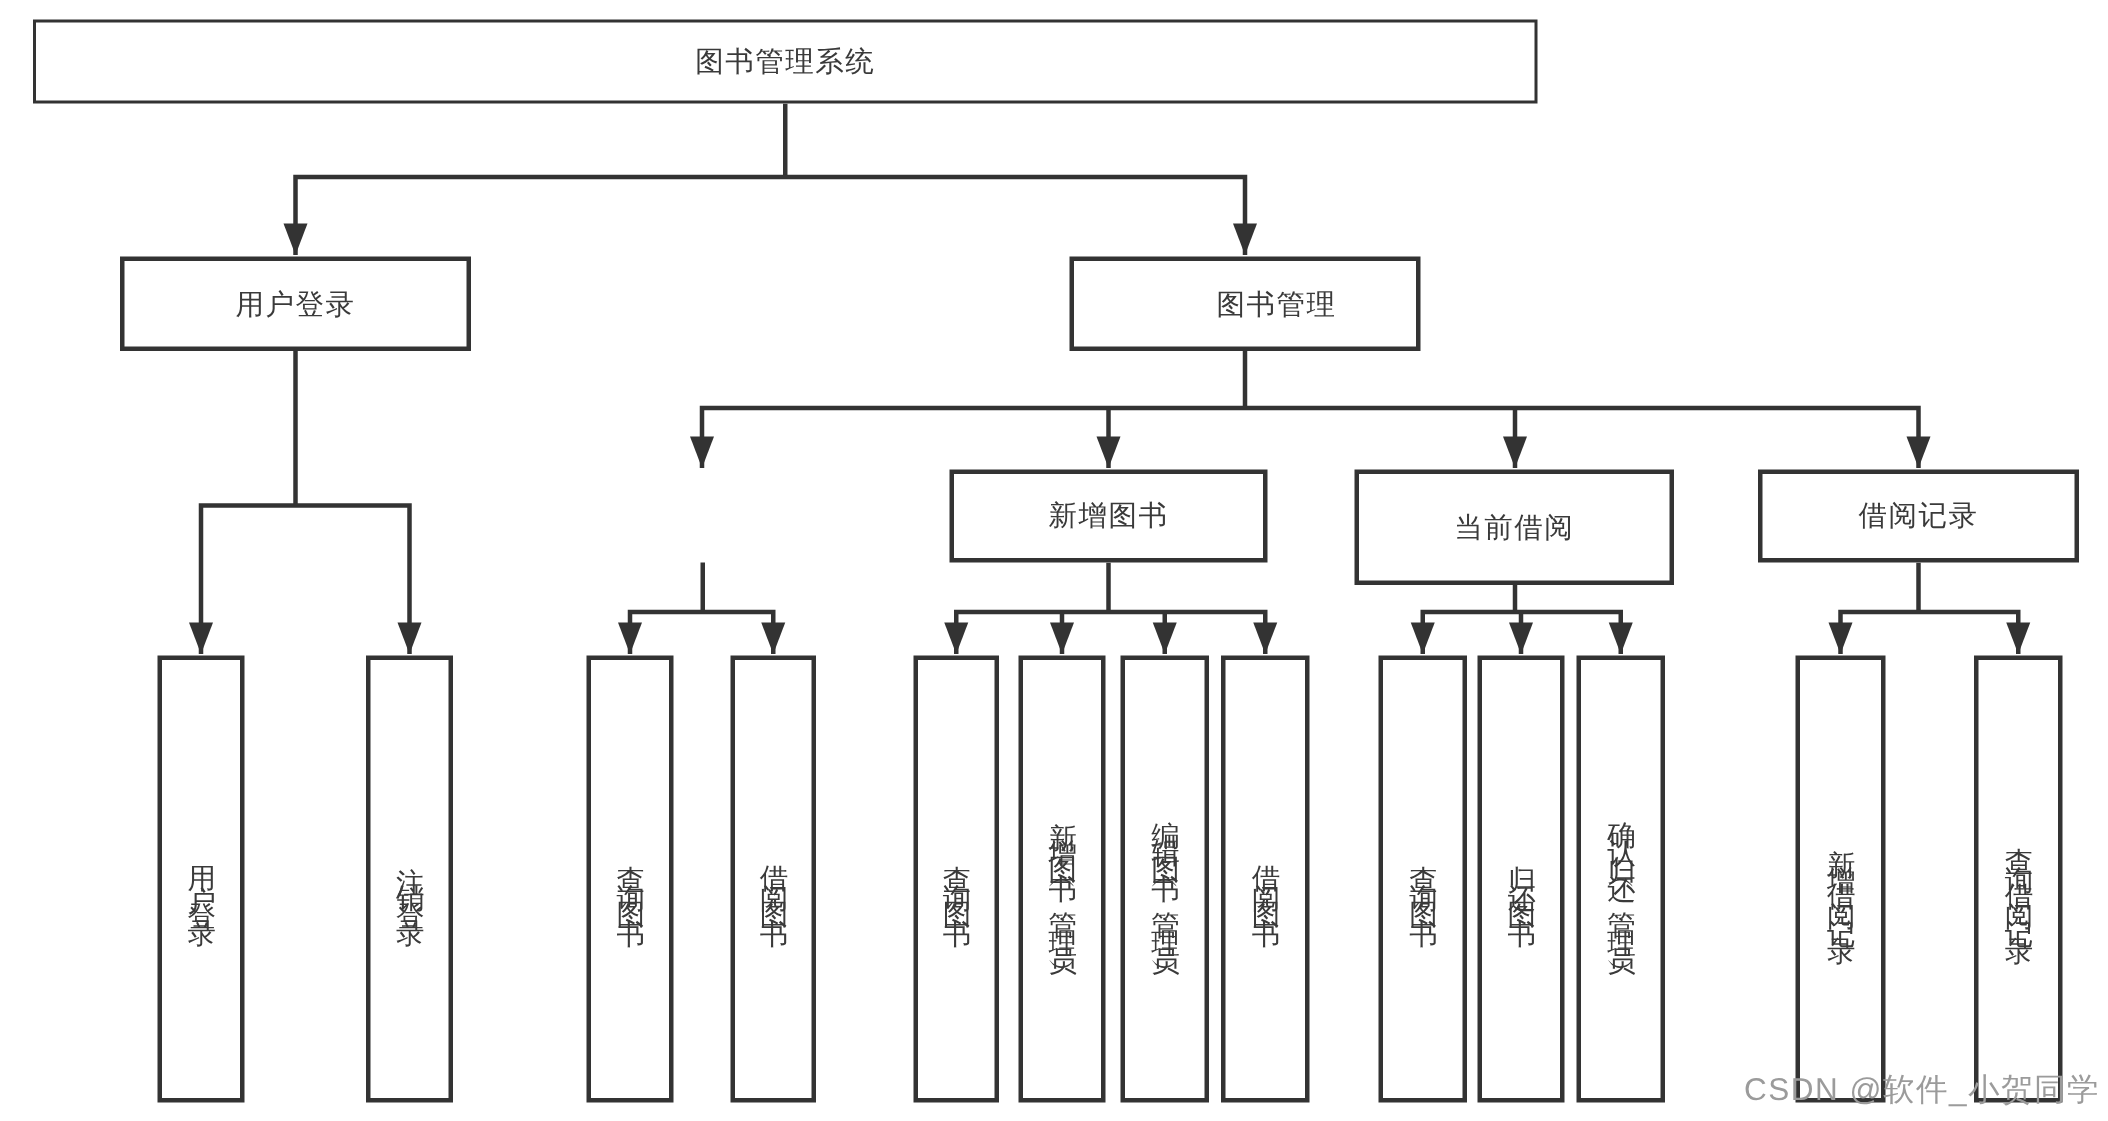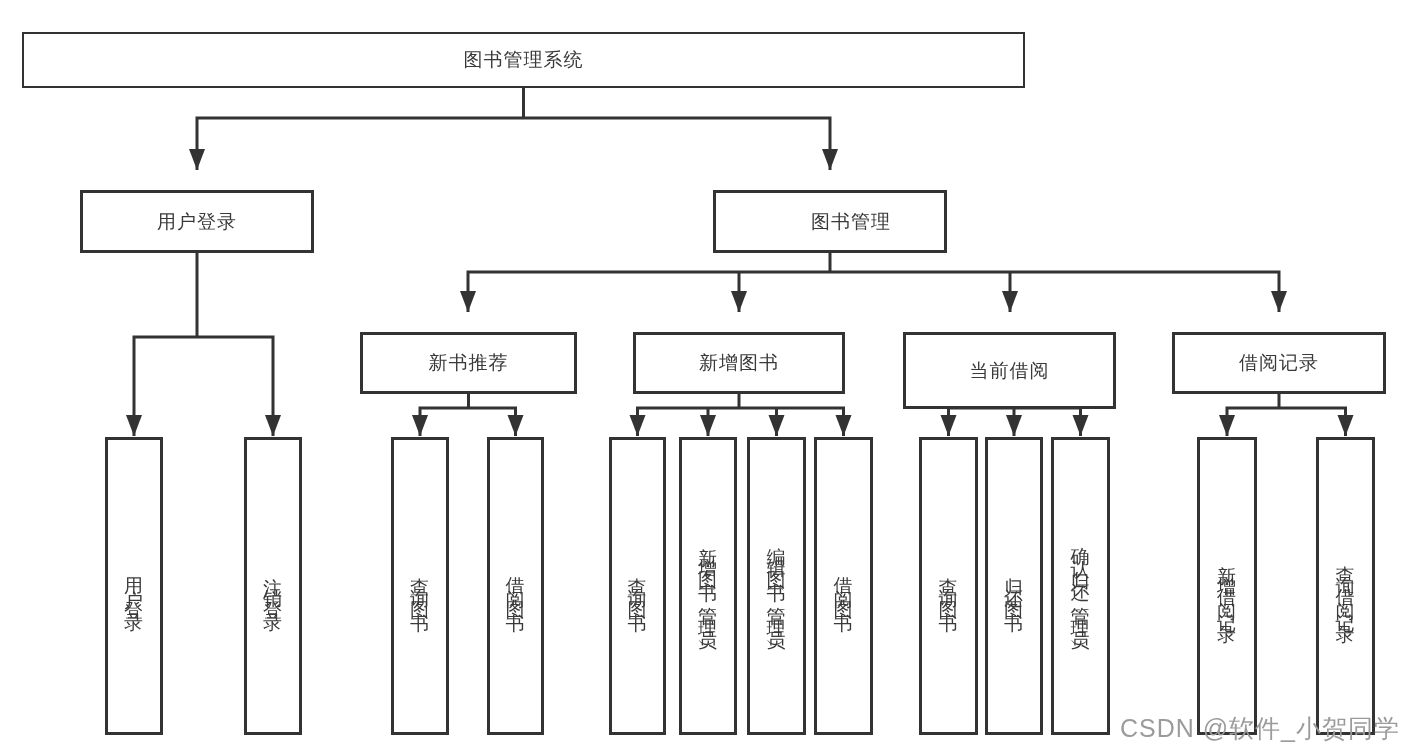--- a/index.html
+++ b/index.html
@@ -38,21 +38,20 @@
   .node {
     position: absolute;
     background: var(--background);
     border: 3px solid var(--line);
     display: flex;
     align-items: center;
     justify-content: center;
     color: var(--text);
     font-size: 19px;
     letter-spacing: 1px;
-    margin-top: 19px;
   }
   .node.root { border-width: 2px; }
 
   .leaf {
     position: absolute;
     top: 437px;
     height: 298px;
     background: var(--background);
     border: 3px solid var(--line);
     display: flex;
@@ -66,21 +65,21 @@
     line-height: 1;
     letter-spacing: 12px;
     color: var(--text);
     white-space: nowrap;
   }
 
   .watermark {
     position: absolute;
     top: 712px;
     right: 5px;
-    font-size: 25px;
+    font-size: 21px;
     color: var(--watermark);
     letter-spacing: 1px;
     z-index: 10;
   }
 </style>
 </head>
 <body>
 
 <div class="canvas">
 
@@ -139,23 +138,20 @@
     <span>图书管理系统</span>
   </div>
 
   <div class="node" style="left:80px; top:171px; width:234px; height:63px;">
     <span>用户登录</span>
   </div>
   <div class="node" style="left:713px; top:171px; width:234px; height:63px;padding-left:42px;">
     <span>图书管理</span>
   </div>
 
-  <div class="node" style="left:360px; top:313px; width:217px; height:62px;">
-    <span>新书推荐</span>
-  </div>
   <div class="node" style="left:633px; top:313px; width:212px; height:62px;">
     <span>新增图书</span>
   </div>
   <div class="node" style="left:903px; top:313px; width:213px; height:77px;">
     <span>当前借阅</span>
   </div>
   <div class="node" style="left:1172px; top:313px; width:214px; height:62px;">
     <span>借阅记录</span>
   </div>
 

